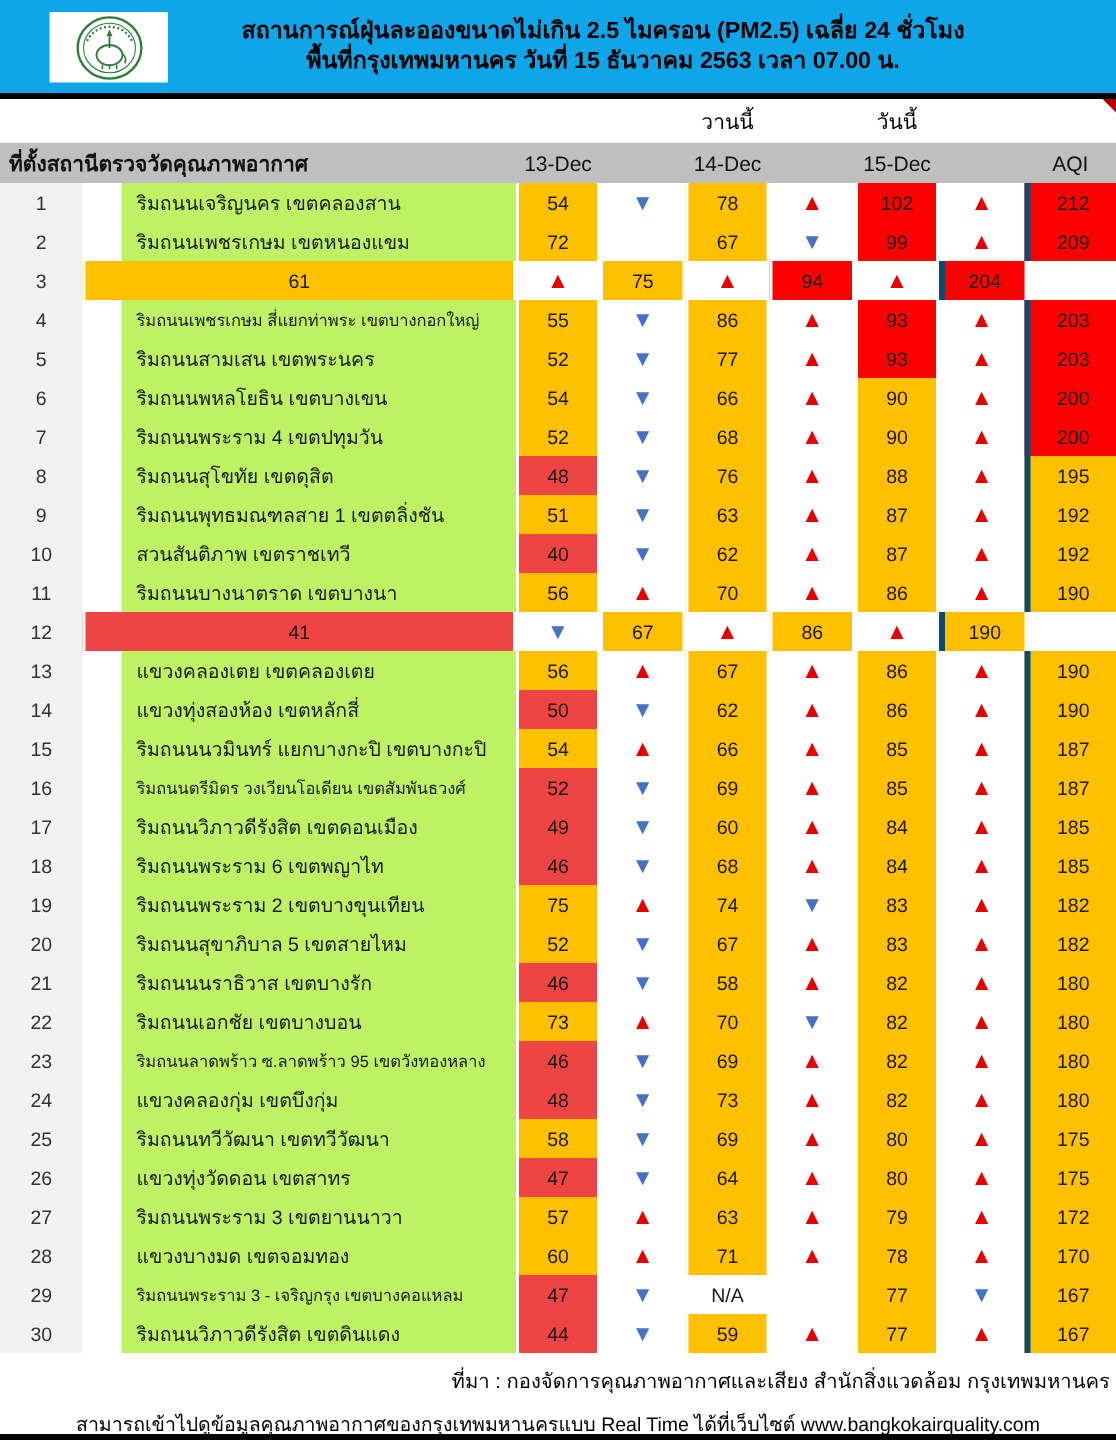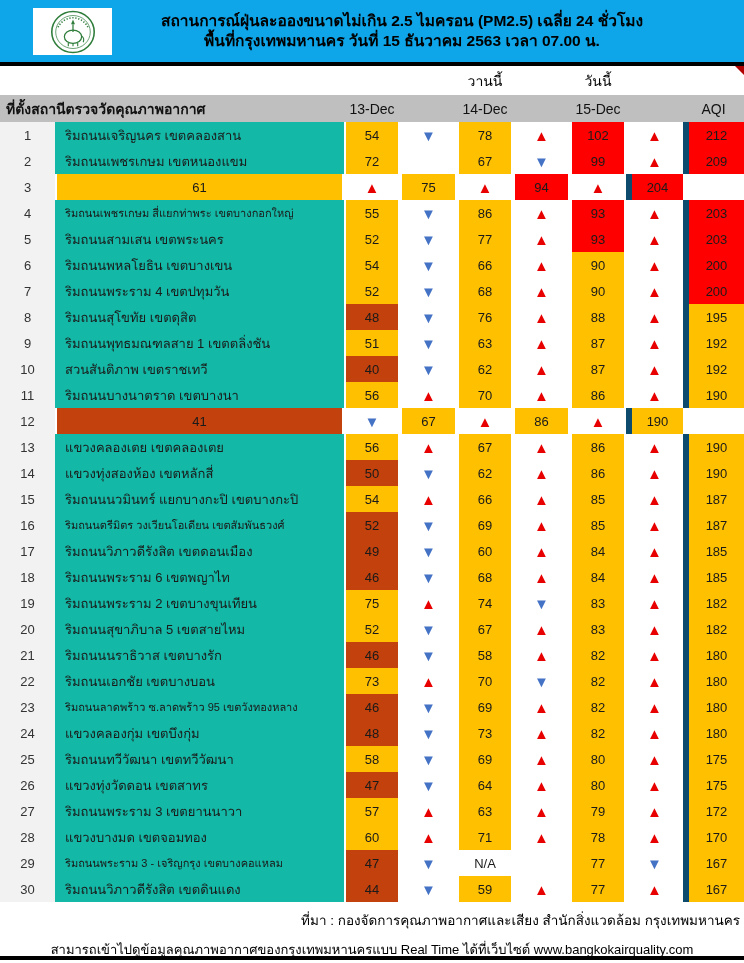--- a/index.html
+++ b/index.html
@@ -20,27 +20,27 @@
   .subheader .lbl{font-size:14px;text-align:center;padding-bottom:3px;color:#000;}
   .corner-marker{position:absolute;top:0;right:0;width:0;height:0;border-left:9px solid transparent;border-top:9px solid #B00000;}
   
   .headrow{height:27px;background:#BFBFBF;align-items:center;font-size:14px;color:#111;}
   .headrow .station{grid-column:1/3;font-weight:bold;padding-left:6px;}
   .headrow .dh{text-align:center;}
   
   .trow{height:26px;font-size:13px;}
   .trow>div{height:100%;display:flex;align-items:center;}
   .c-no{background:#F2F2F2;justify-content:center;color:#333;}
-  .c-name{background:#14b8a6;padding-left:10px;white-space:nowrap;overflow:hidden;}
+  .c-name{background:#bef264;padding-left:10px;white-space:nowrap;overflow:hidden;margin-left:26px;}
   .c-name.small{font-size:11px;}
   .c-val{justify-content:center;border-left:2px solid #fff;border-right:2px solid #fff;}
   .c-arr{justify-content:center;background:#fff;font-size:15px;line-height:15px;}
-  .c-aqi{justify-content:center;border-left:6px solid #0c4a6e;}
+  .c-aqi{justify-content:center;border-left:4px solid #0c4a6e;}
   .bg-orange{background:#FFC000;}
-  .bg-yellow{background:#c2410c;}
+  .bg-yellow{background:#ef4444;}
   .bg-red{background:#FF0000;}
   .bg-white{background:#ffffff;}
   .arr-up{color:#E80000;}
   .arr-down{color:#4472C4;}
   
   .src-line{font-size:13.5px;text-align:right;padding-right:4px;margin-top:7px;color:#000;}
   .web-line{font-size:13px;text-align:center;margin-top:8px;color:#000;}
   .bottombar{position:absolute;left:0;right:0;bottom:3px;height:4px;background:#000;}
 </style>
 </head>

